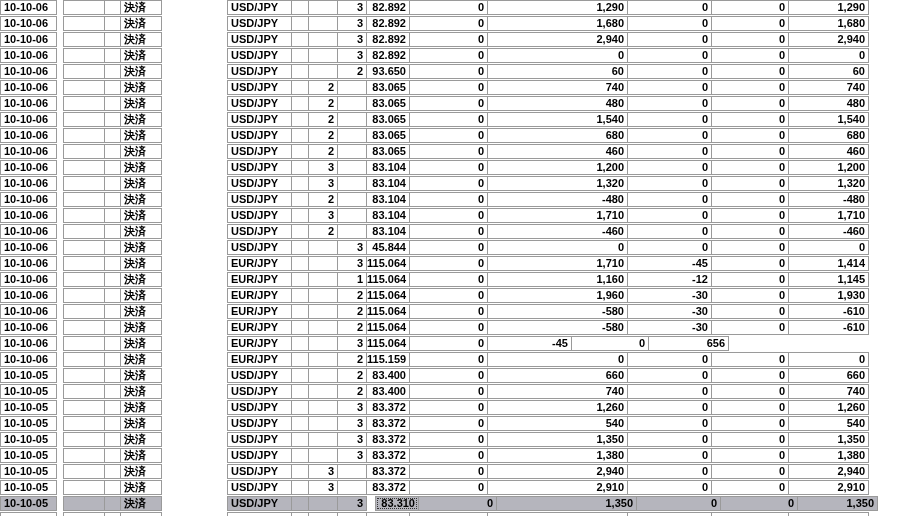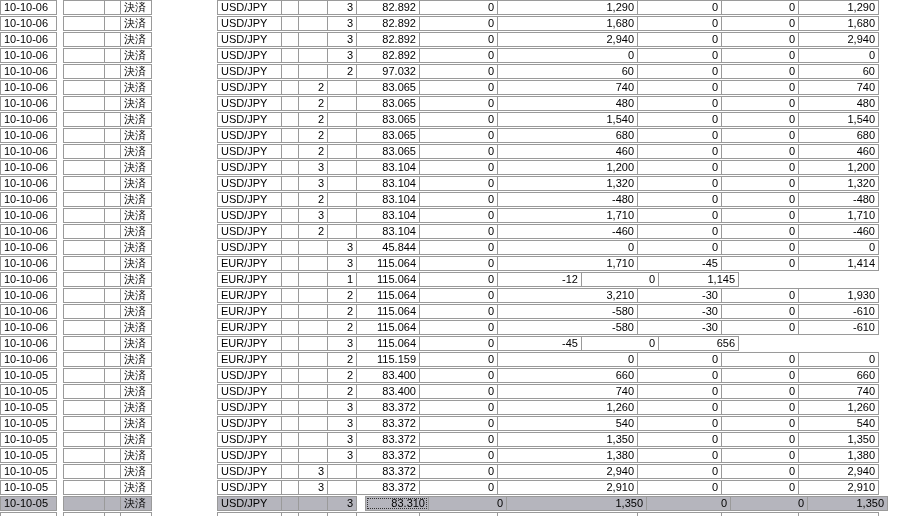--- a/index.html
+++ b/index.html
@@ -13,20 +13,21 @@
   .table {
     font-family: "Liberation Sans", "DejaVu Sans", sans-serif;
     font-size: 11px;
     color: #000000;
     width: 907px;
   }
   .row {
     display: flex;
     height: 15px;
     margin-bottom: 1px;
+    font-weight: bold;
   }
   .cell {
     box-sizing: border-box;
     border: 1px solid #9a9a9a;
     background: #ffffff;
     height: 15px;
     line-height: 13px;
     overflow: hidden;
     white-space: nowrap;
   }
@@ -38,27 +39,27 @@
     background: transparent;
   }
   .left  { text-align: left;  padding-left: 3px; }
   .num   { text-align: right; padding-right: 3px; }
 
   
   .c-date  { width: 57px; }
   .g1      { width: 6px;  }
   .c-b     { width: 42px; }
   .c-c     { width: 17px; }
-  .c-type  { width: 32px; }
+  .c-type  { width: 42px; }
   .g2      { width: 65px; }
   .c-pair  { width: 65px; }
   .c-f     { width: 18px; }
   .c-qa    { width: 30px; }
   .c-qb    { width: 30px; }
-  .c-price { width: 64px; }
+  .c-price { width: 44px; }
   .c-z1    { width: 79px; }
   .c-pl    { width: 141px; }
   .c-fee   { width: 85px; }
   .c-z2    { width: 78px; }
   .c-net   { width: 81px; }
 
   .row.selected .cell { background: #b5b5bd; }
   .cell.focus-cell {
     outline: 1px dotted #333333;
     outline-offset: -3px;
@@ -150,21 +151,21 @@
     <div class="cell c-date left">10-10-06</div>
     <div class="gap g1"></div>
     <div class="cell c-b"></div>
     <div class="cell c-c adj"></div>
     <div class="cell c-type left adj">決済</div>
     <div class="gap g2"></div>
     <div class="cell c-pair left">USD/JPY</div>
     <div class="cell c-f adj"></div>
     <div class="cell c-qa num adj"></div>
     <div class="cell c-qb num adj">2</div>
-    <div class="cell c-price num adj">97.032</div>
+    <div class="cell c-price num adj">93.650</div>
     <div class="cell c-z1 num adj">0</div>
     <div class="cell c-pl num adj">60</div>
     <div class="cell c-fee num adj">0</div>
     <div class="cell c-z2 num adj">0</div>
     <div class="cell c-net num adj">60</div>
   </div>
       <div class="row">
     <div class="cell c-date left">10-10-06</div>
     <div class="gap g1"></div>
     <div class="cell c-b"></div>
@@ -386,38 +387,39 @@
     <div class="cell c-b"></div>
     <div class="cell c-c adj"></div>
     <div class="cell c-type left adj">決済</div>
     <div class="gap g2"></div>
     <div class="cell c-pair left">EUR/JPY</div>
     <div class="cell c-f adj"></div>
     <div class="cell c-qa num adj"></div>
     <div class="cell c-qb num adj">1</div>
     <div class="cell c-price num adj">115.064</div>
     <div class="cell c-z1 num adj">0</div>
+    <div class="cell c-pl num adj">1,160</div>
     <div class="cell c-fee num adj">-12</div>
     <div class="cell c-z2 num adj">0</div>
     <div class="cell c-net num adj">1,145</div>
   </div>
       <div class="row">
     <div class="cell c-date left">10-10-06</div>
     <div class="gap g1"></div>
     <div class="cell c-b"></div>
     <div class="cell c-c adj"></div>
     <div class="cell c-type left adj">決済</div>
     <div class="gap g2"></div>
     <div class="cell c-pair left">EUR/JPY</div>
     <div class="cell c-f adj"></div>
     <div class="cell c-qa num adj"></div>
     <div class="cell c-qb num adj">2</div>
     <div class="cell c-price num adj">115.064</div>
     <div class="cell c-z1 num adj">0</div>
-    <div class="cell c-pl num adj">3,210</div>
+    <div class="cell c-pl num adj">1,960</div>
     <div class="cell c-fee num adj">-30</div>
     <div class="cell c-z2 num adj">0</div>
     <div class="cell c-net num adj">1,930</div>
   </div>
       <div class="row">
     <div class="cell c-date left">10-10-06</div>
     <div class="gap g1"></div>
     <div class="cell c-b"></div>
     <div class="cell c-c adj"></div>
     <div class="cell c-type left adj">決済</div>

